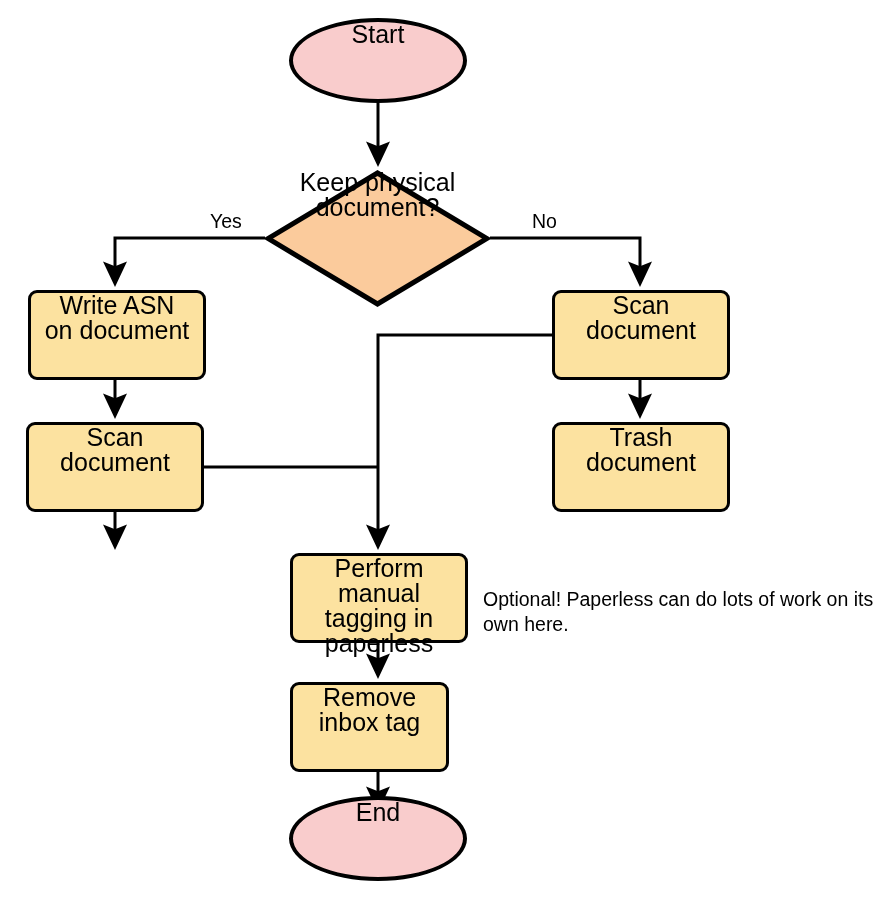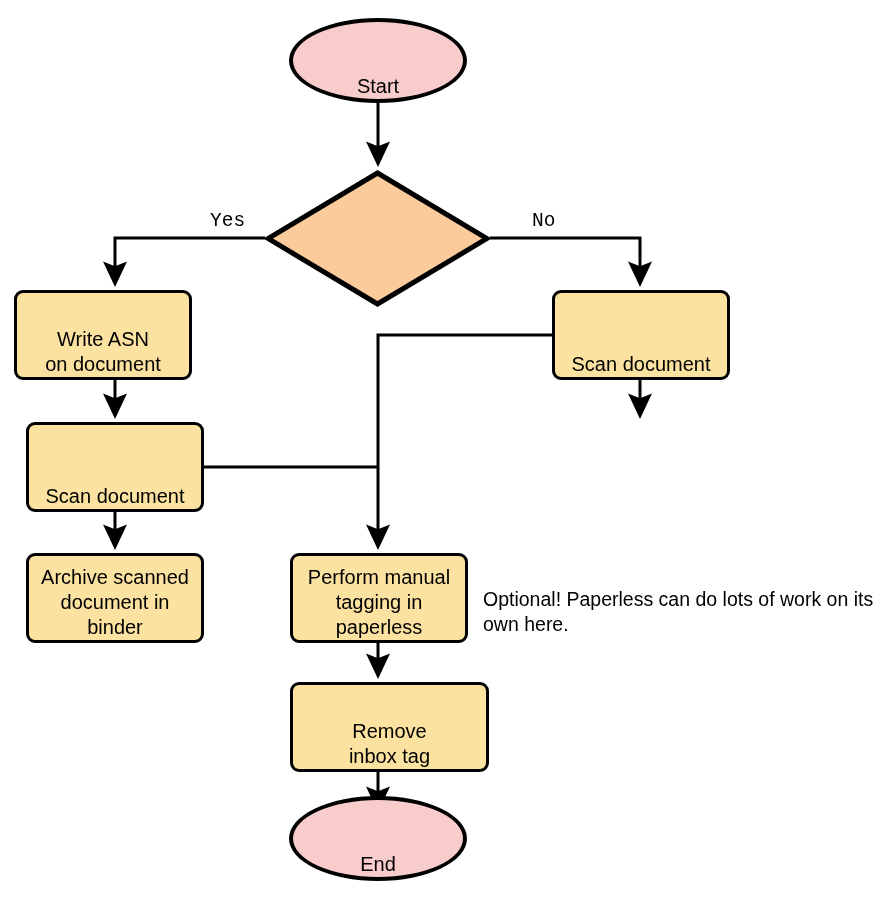--- a/index.html
+++ b/index.html
@@ -23,25 +23,25 @@
     left: 0;
     top: 0;
     width: 888px;
     height: 907px;
     pointer-events: none;
   }
   .node {
     position: absolute;
     box-sizing: border-box;
     display: flex;
-    align-items: flex-end;
+    align-items: flex-start;
     justify-content: center;
     text-align: center;
     color: #000000;
-    font-size: 20px;
+    font-size: 25px;
     line-height: 25px;
     white-space: pre-line;
     z-index: 2;
   }
   .node.process {
     border: 3px solid #000000;
     border-radius: 9px;
   }
   .node.terminal {
     border: 4px solid #000000;
@@ -63,21 +63,20 @@
     position: relative;
     z-index: 1;
   }
   .edge-label {
     position: absolute;
     font-size: 19.5px;
     line-height: 22px;
     color: #000000;
     z-index: 3;
     white-space: nowrap;
-    font-family: Liberation Mono, monospace;
   }
   .note {
     position: absolute;
     font-size: 19.5px;
     line-height: 25px;
     color: #000000;
     z-index: 3;
   }
 </style>
 </head>
@@ -114,49 +113,49 @@
   </svg>
 
   <div class="node terminal" style="left:289px; top:18px; width:178px; height:85px; background:#f9cccc;">
     <span class="node-label">Start</span>
   </div>
 
   <div class="node decision" style="left:265px; top:170px; width:225px; height:137px;">
     <svg class="decision-shape" viewBox="0 0 225 137" preserveAspectRatio="none">
       <polygon points="112.5,3 222,68.5 112.5,134 3,68.5" fill="#fbcb9c" stroke="#000000" stroke-width="5" stroke-linejoin="miter"></polygon>
     </svg>
+    <span class="node-label">Keep physical
+document?</span>
   </div>
 
-  <div class="node process" style="left:14px; top:290px; width:178px; height:90px; background:#fce2a0;">
+  <div class="node process" style="left:28px; top:290px; width:178px; height:90px; background:#fce2a0;">
     <span class="node-label">Write ASN
 on document</span>
   </div>
 
   <div class="node process" style="left:26px; top:422px; width:178px; height:90px; background:#fce2a0;">
     <span class="node-label">Scan document</span>
   </div>
 
-  <div class="node process" style="left:26px; top:553px; width:178px; height:90px; background:#fce2a0;">
-    <span class="node-label">Archive scanned
-document in
-binder</span>
-  </div>
 
   <div class="node process" style="left:552px; top:290px; width:178px; height:90px; background:#fce2a0;">
     <span class="node-label">Scan document</span>
   </div>
 
+  <div class="node process" style="left:552px; top:422px; width:178px; height:90px; background:#fce2a0;">
+    <span class="node-label">Trash document</span>
+  </div>
 
   <div class="node process" style="left:290px; top:553px; width:178px; height:90px; background:#fce2a0;">
     <span class="node-label">Perform manual
 tagging in
 paperless</span>
   </div>
 
-  <div class="node process" style="left:290px; top:682px; width:199px; height:90px; background:#fce2a0;">
+  <div class="node process" style="left:290px; top:682px; width:159px; height:90px; background:#fce2a0;">
     <span class="node-label">Remove
 inbox tag</span>
   </div>
 
   <div class="node terminal" style="left:289px; top:796px; width:178px; height:85px; background:#f9cccc;">
     <span class="node-label">End</span>
   </div>
 
   <div class="edge-label" style="left:210px; top:210px;">Yes</div>
 

